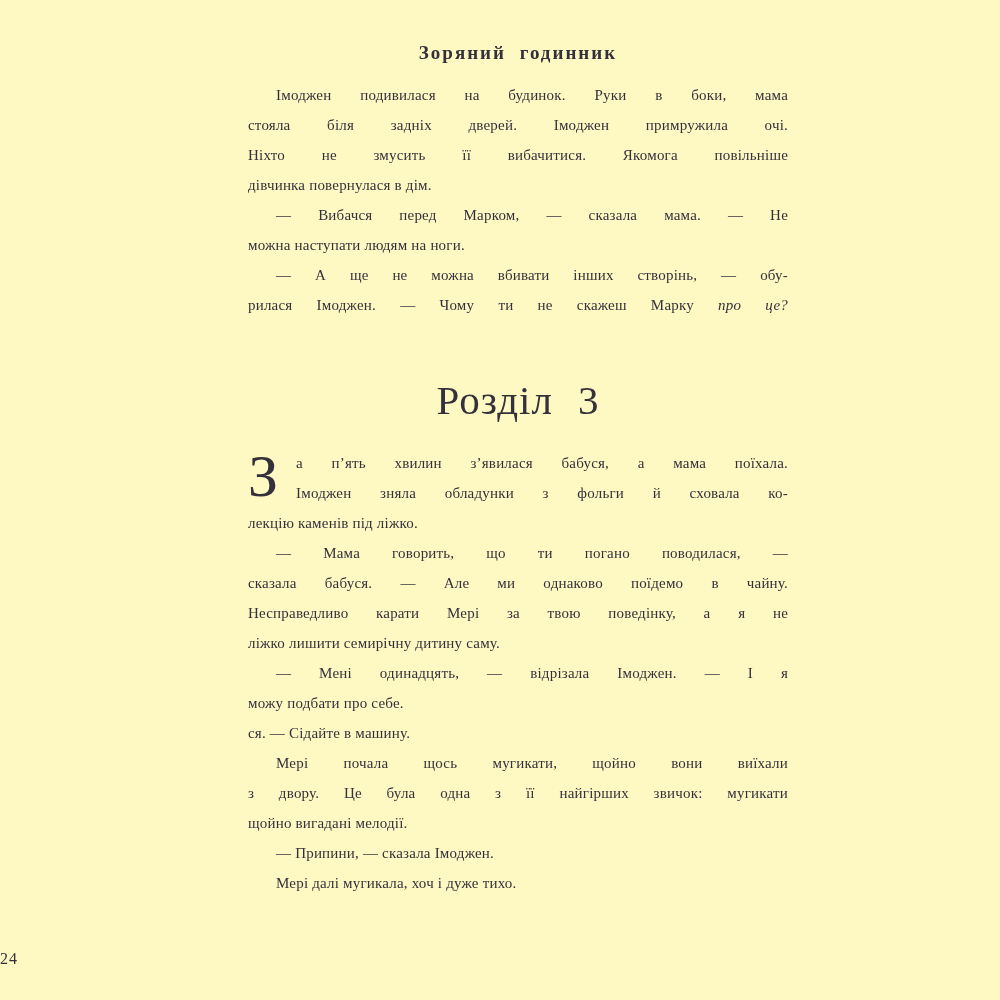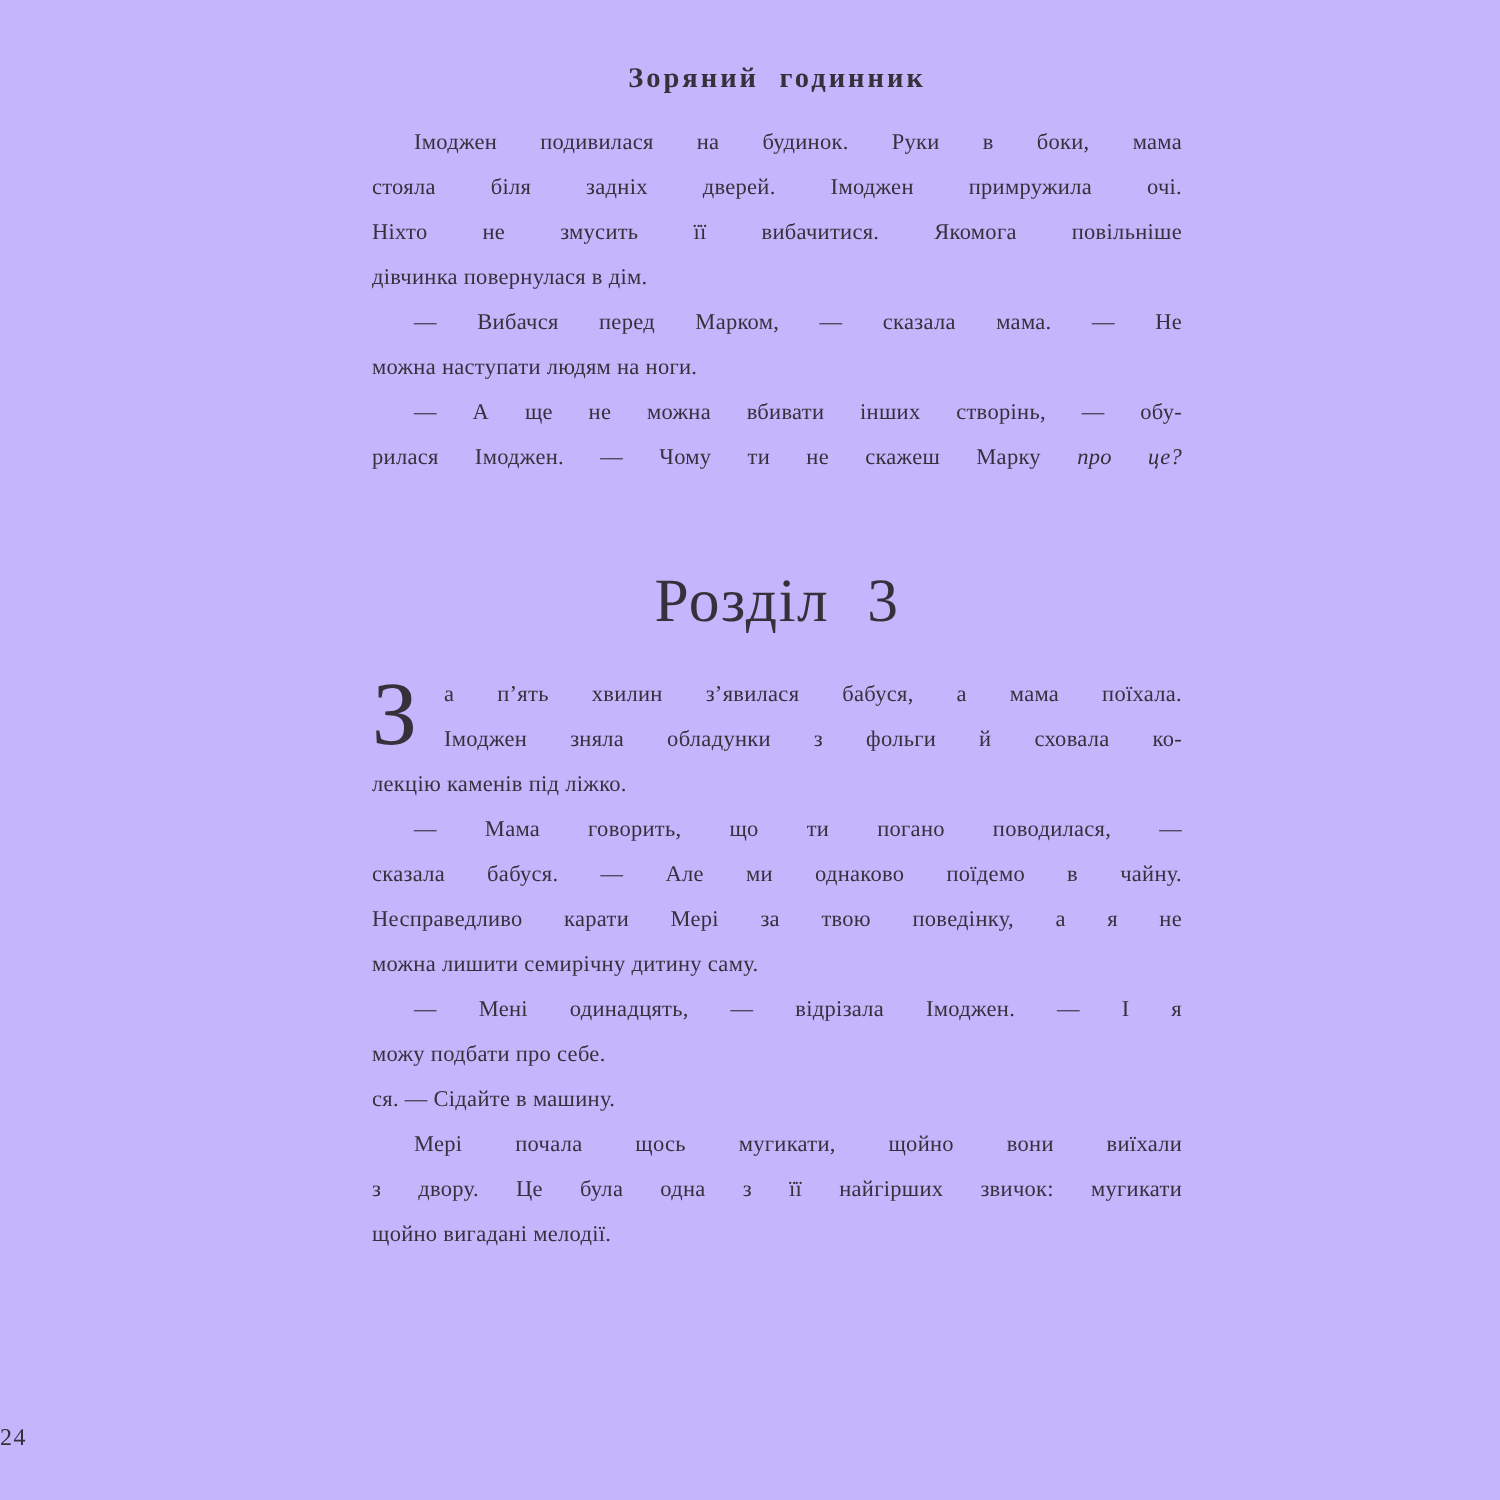--- a/index.html
+++ b/index.html
@@ -71,21 +71,21 @@
     left: 0;
     width: 100%;
     text-align: left;
     font-size: 16px;
     letter-spacing: 1px;
   }
 </style>
 </head>
 <body>
 
-<div class="page" style="color: rgb(53, 49, 59); background: #c4b5fd;">
+<div class="page" style="color: rgb(53, 49, 59); background: #fef9c3;">
 
   <div class="running-header">Зоряний годинник</div>
 
   <div class="textblock">
 
     <div class="section">
         <div class="paragraph">
           <div class="line justify indent"><span>Імоджен подивилася на будинок. Руки в боки, мама</span></div>
           <div class="line justify"><span>стояла біля задніх дверей. Імоджен примружила очі.</span></div>
           <div class="line justify"><span>Ніхто не змусить її вибачитися. Якомога повільніше</span></div>
@@ -107,33 +107,39 @@
         <div class="paragraph">
           <span class="dropcap">З</span>
           <div class="line justify"><span>а п’ять хвилин з’явилася бабуся, а мама поїхала.</span></div>
           <div class="line justify"><span>Імоджен зняла обладунки з фольги й сховала ко-</span></div>
           <div class="line"><span>лекцію каменів під ліжко.</span></div>
         </div>
         <div class="paragraph">
           <div class="line justify indent"><span>— Мама говорить, що ти погано поводилася, —</span></div>
           <div class="line justify"><span>сказала бабуся. — Але ми однаково поїдемо в чайну.</span></div>
           <div class="line justify"><span>Несправедливо карати Мері за твою поведінку, а я не</span></div>
-          <div class="line"><span>можна лишити семирічну дитину саму.</span></div>
+          <div class="line"><span>ліжко лишити семирічну дитину саму.</span></div>
         </div>
         <div class="paragraph">
           <div class="line justify indent"><span>— Мені одинадцять, — відрізала Імоджен. — І я</span></div>
           <div class="line"><span>можу подбати про себе.</span></div>
         </div>
         <div class="paragraph">
           <div class="line"><span>ся. — Сідайте в машину.</span></div>
         </div>
         <div class="paragraph">
           <div class="line justify indent"><span>Мері почала щось мугикати, щойно вони виїхали</span></div>
           <div class="line justify"><span>з двору. Це була одна з її найгірших звичок: мугикати</span></div>
           <div class="line"><span>щойно вигадані мелодії.</span></div>
         </div>
+        <div class="paragraph">
+          <div class="line indent"><span>— Припини, — сказала Імоджен.</span></div>
+        </div>
+        <div class="paragraph">
+          <div class="line indent"><span>Мері далі мугикала, хоч і дуже тихо.</span></div>
+        </div>
       </div>
 
   </div>
 
   <div class="page-number">24</div>
 
 </div>
 
 </body></html>

